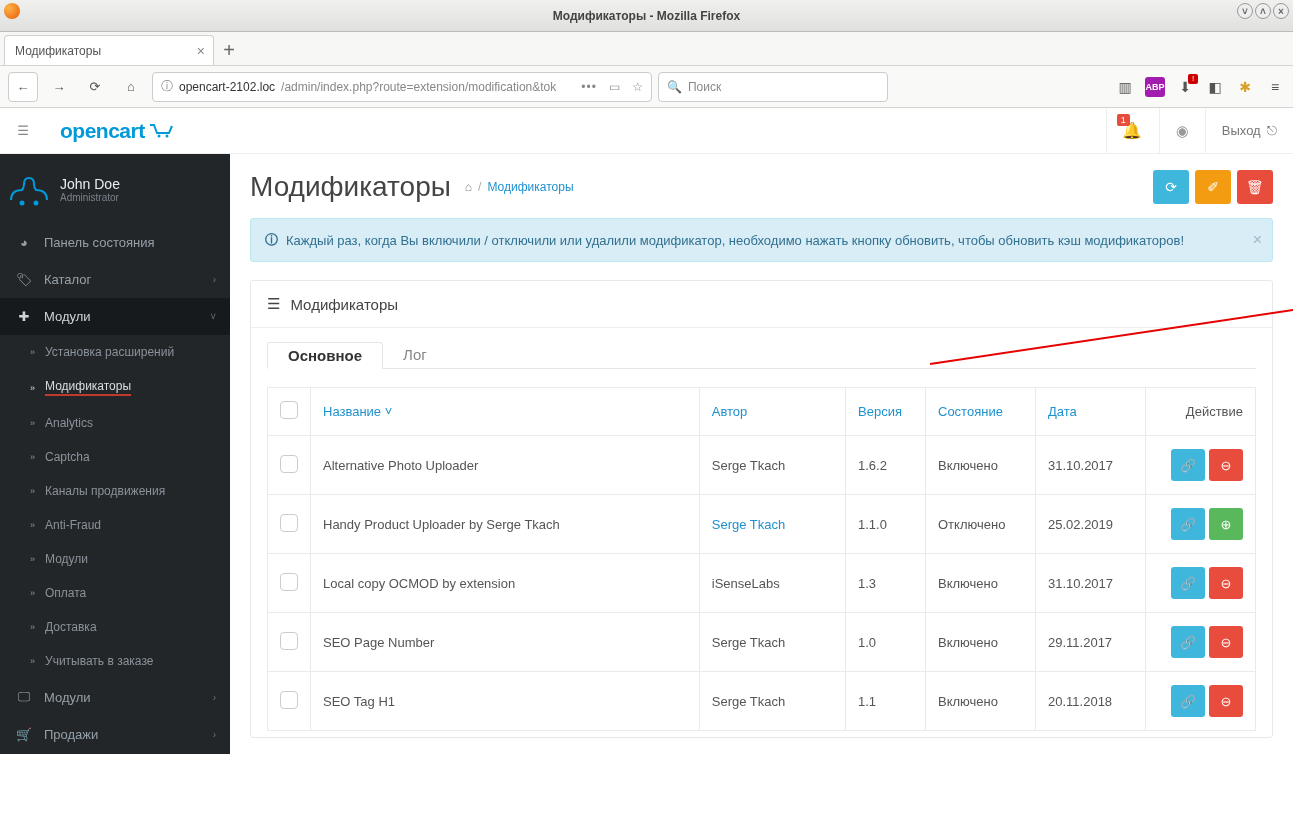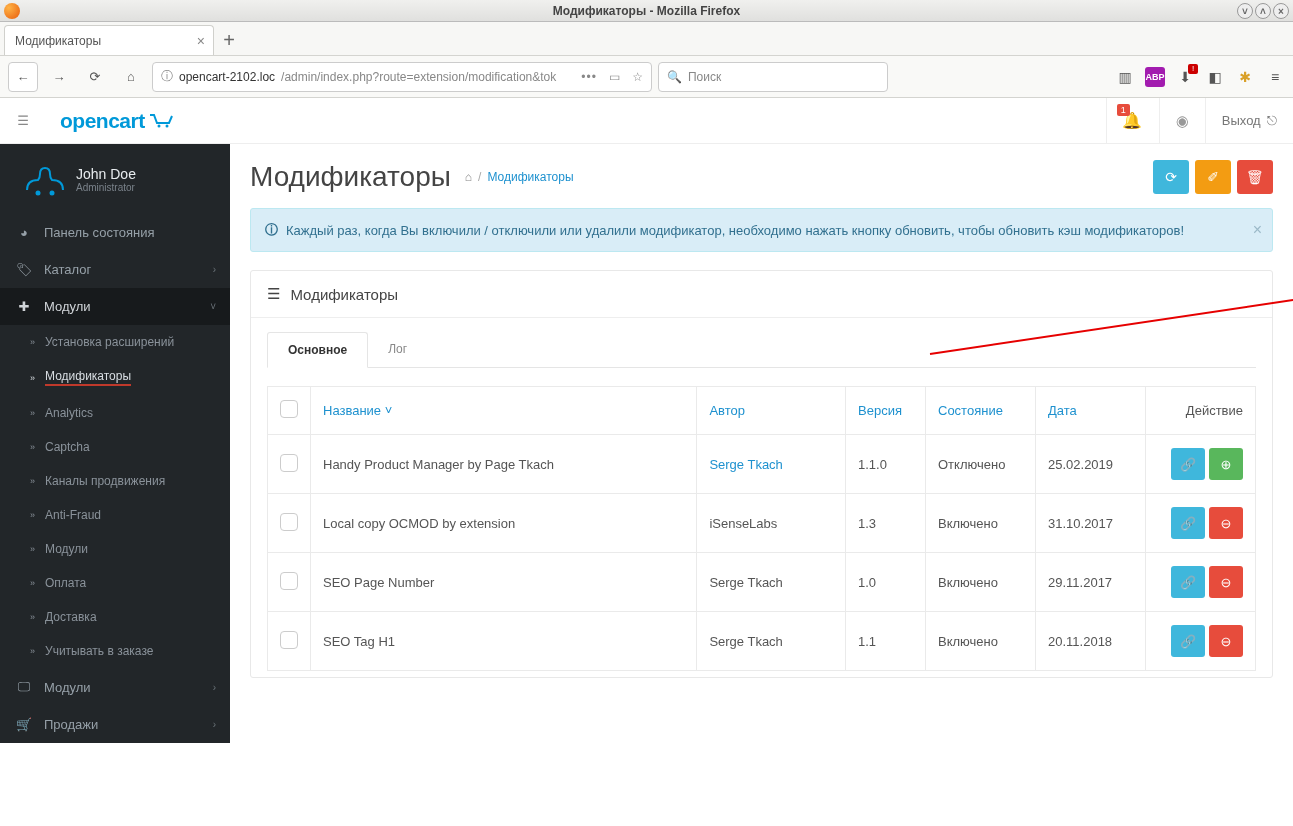--- a/index.html
+++ b/index.html
@@ -1,19 +1,19 @@
 <!DOCTYPE html>
 <html><head>
 <meta charset="utf-8">
 <style>
 * { margin: 0; padding: 0; box-sizing: border-box; font-family: -apple-system, "Helvetica Neue", Arial, sans-serif; }
 body { background: #fff; font-size: 13px; color: #333; overflow: hidden; }
 
 
-.os-titlebar { height: 22px; background: linear-gradient(#f0f0ee,#e0e0de); border-bottom:1px solid #bbb; display:flex; align-items:center; justify-content:center; position:relative; font-size:12px; font-weight:bold; color:#444; }
+.os-titlebar { height: 32px; background: linear-gradient(#f0f0ee,#e0e0de); border-bottom:1px solid #bbb; display:flex; align-items:center; justify-content:center; position:relative; font-size:12px; font-weight:bold; color:#444; }
 .os-titlebar .win-btns { position:absolute; right:4px; top:3px; display:flex; gap:2px; }
 .win-btn { width:16px; height:16px; border:1px solid #999; border-radius:8px; background:#eee; font-size:10px; display:flex; align-items:center; justify-content:center; color:#666; }
 .ff-ico { position:absolute; left:4px; top:3px; width:16px; height:16px; background: radial-gradient(circle at 30% 30%,#ffb347,#e85c0a); border-radius:50%; }
 
 
 .browser-tabs { height:34px; background:#f7f7f5; border-bottom:1px solid #d4d4d0; display:flex; align-items:flex-end; padding-left:4px; }
 .tab { height:30px; width:210px; background:#fff; border:1px solid #d0d0cc; border-bottom:none; border-radius:4px 4px 0 0; display:flex; align-items:center; padding:0 10px; font-size:12px; color:#555; position:relative; }
 .tab .close { position:absolute; right:8px; color:#888; font-size:14px; }
 .new-tab { width:30px; height:30px; display:flex; align-items:center; justify-content:center; color:#666; font-size:20px; }
 
@@ -36,21 +36,21 @@
 .logo { display:flex; align-items:center; padding:0 14px; color:#0099d9; font-weight:bold; font-size:21px; letter-spacing:-0.5px; }
 .logo .cart { color:#0099d9; margin-left:4px; }
 .top-right { margin-left:auto; display:flex; align-items:stretch; height:46px; }
 .top-item { border-left:1px solid #eee; padding:0 16px; display:flex; align-items:center; color:#777; font-size:13px; position:relative; gap:6px; }
 .top-item .nbadge { position:absolute; top:6px; left:10px; background:#e74c3c; color:#fff; font-size:9px; padding:1px 4px; border-radius:2px; }
 
 .body-row { display:flex; flex:1; min-height:0; }
 
 
 .sidebar { width:230px; background:#222629; color:#96a0a8; display:flex; flex-direction:column; font-size:13px; }
-.profile { display:flex; align-items:center; gap:10px; padding:14px 24px; }
+.profile { display:flex; align-items:center; gap:10px; padding:14px 8px; }
 .avatar { width:42px; height:42px; }
 .avatar svg { width:42px; height:42px; }
 .pname { color:#e8ecef; font-size:14px; }
 .prole { font-size:10px; color:#7a828a; }
 .nav-item { display:flex; align-items:center; gap:12px; padding:11px 16px; cursor:pointer; color:#96a0a8; position:relative; }
 .nav-item.dark { background:#171a1c; color:#d0d4d8; }
 .nav-item .caret { position:absolute; right:14px; font-size:10px; color:#6a7278; }
 .nav-item .ico { width:16px; text-align:center; font-size:13px; }
 .sub-item { display:flex; align-items:center; gap:10px; padding:10px 16px 10px 30px; font-size:12px; color:#8a929a; cursor:pointer; }
 .sub-item.active { color:#d8dde2; }
@@ -71,21 +71,21 @@
 
 .alert { background:#d9edf7; border:1px solid #bce8f1; color:#31708f; padding:12px 14px; border-radius:3px; font-size:13px; display:flex; align-items:center; position:relative; margin-bottom:18px; }
 .alert .aico { margin-right:8px; font-weight:bold; }
 .alert .aclose { position:absolute; right:10px; color:#9bb9c8; cursor:pointer; font-size:16px; }
 
 .panel { border:1px solid #e8e8e8; border-radius:3px; }
 .panel-head { padding:14px 16px; border-bottom:1px solid #eee; display:flex; align-items:center; gap:10px; color:#444; font-size:15px; }
 .panel-body { padding:14px 16px 6px; }
 
 .tabs { border-bottom:1px solid #e5e5e5; display:flex; margin-bottom:18px; }
-.tabp { padding:10px 20px; font-size:12px; color:#888; cursor:pointer; }
+.tabp { padding:4px 20px; font-size:15px; color:#888; cursor:pointer; }
 .tabp.active { border:1px solid #e5e5e5; border-bottom:1px solid #fff; margin-bottom:-1px; border-radius:3px 3px 0 0; color:#333; font-weight:bold; }
 
 table { width:100%; border-collapse:collapse; }
 th, td { border:1px solid #eaeaea; padding:13px 12px; text-align:left; font-size:13px; color:#555; vertical-align:middle; }
 th { font-weight:normal;margin-left:20px; }
 th a, .sort { color:#1e91cf; text-decoration:none; }
 td.center, th.center { text-align:center; }
 td.right, th.right { text-align:right; }
 .chk { width:18px; height:18px; border:1px solid #ccc; border-radius:4px; display:inline-block; background:#fff; }
 .row-actions { display:flex; gap:4px; justify-content:flex-end; }
@@ -304,21 +304,39 @@
               <th><a href="#" class="sort">Автор</a></th>
               <th style="width:80px"><a href="#" class="sort">Версия</a></th>
               <th style="width:110px"><a href="#" class="sort">Состояние</a></th>
               <th style="width:110px"><a href="#" class="sort">Дата</a></th>
               <th class="right" style="width:110px"><span>Действие</span></th>
             </tr>
           </thead>
           <tbody id="tbody">
               <tr>
                 <td class="center"><span class="chk"></span></td>
-                <td>Handy Product Manager by Page Tkach</td>
+                <td>Alternative Photo Uploader</td>
+                <td><span>Serge Tkach</span></td>
+                <td>1.6.2</td>
+                <td>Включено</td>
+                <td>31.10.2017</td>
+                <td class="right">
+                  <div class="row-actions">
+                    <div class="abtn blue">
+                      <span>🔗</span>
+                    </div>
+                    <div class="abtn red">
+                      <span>⊖</span>
+                    </div>
+                  </div>
+                </td>
+              </tr>
+              <tr>
+                <td class="center"><span class="chk"></span></td>
+                <td>Handy Product Uploader by Serge Tkach</td>
                 <td><a href="#" class="author-link">Serge Tkach</a></td>
                 <td>1.1.0</td>
                 <td>Отключено</td>
                 <td>25.02.2019</td>
                 <td class="right">
                   <div class="row-actions">
                     <div class="abtn blue">
                       <span>🔗</span>
                     </div>
                     <div class="abtn green">

